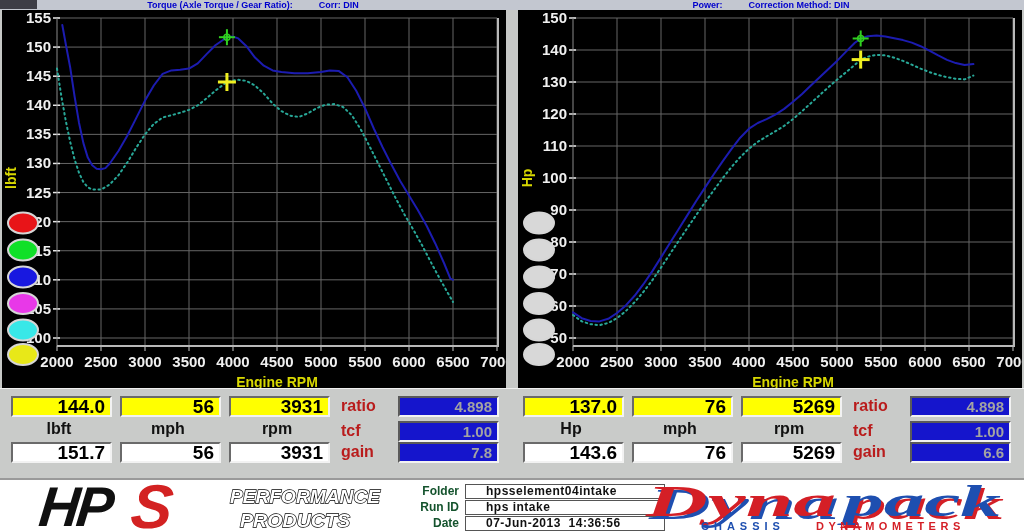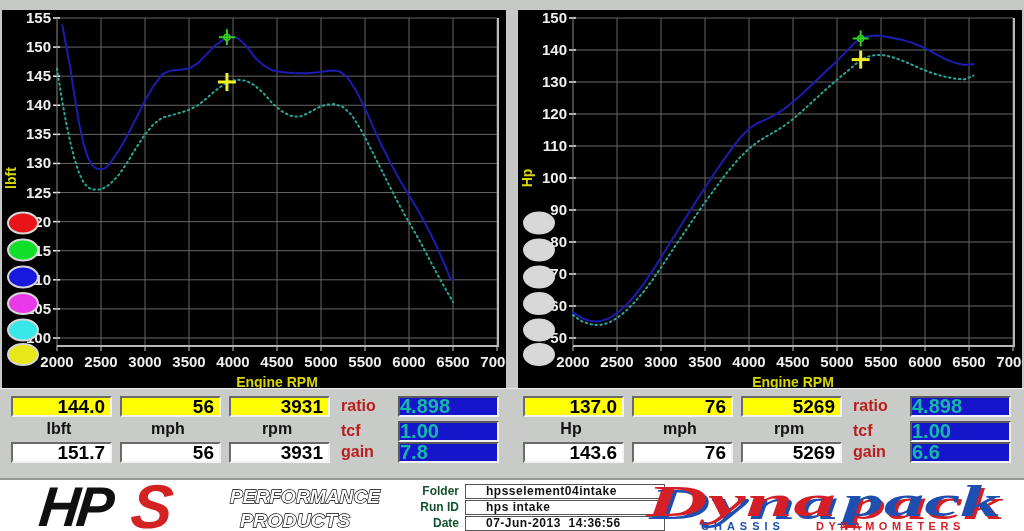--- a/index.html
+++ b/index.html
@@ -32,22 +32,22 @@
          border-top:2px solid #6a6a6a;border-left:2px solid #6a6a6a;
          border-bottom:2px solid #f2f2f2;border-right:2px solid #f2f2f2;}
   .yellow{background:#ffff00;}
   .green{background:#ffffff;}
   .ucell{position:absolute;width:96px;top:30px;height:20px;line-height:20px;text-align:center;
          font-size:16px;font-weight:bold;color:#111;}
   .c0{left:3px;}.c1{left:112px;}.c2{left:221px;}
   .r0{top:7px;}.r2{top:53px;}
   .slabel{position:absolute;left:333px;width:52px;height:19px;line-height:19px;
           font-size:16px;font-weight:bold;color:#b91c1c;}
-  .scell{position:absolute;left:390px;width:92px;height:17px;line-height:17px;
-         padding-right:5px;font-size:20px;font-weight:bold;color:#14b8a6;background:#1515cc;
+  .scell{position:absolute;left:390px;width:92px;height:17px;line-height:17px;text-align:right;
+         padding-right:5px;font-size:15px;font-weight:bold;color:#a3a3a3;background:#1515cc;
          border-top:2px solid #5a5a5a;border-left:2px solid #5a5a5a;
          border-bottom:2px solid #f2f2f2;border-right:2px solid #f2f2f2;}
   .s0{top:7px;}.s1{top:32px;}.s2{top:53px;}
 
   
   #footer-strip{position:absolute;left:0;top:478px;width:1024px;height:53px;background:#ffffff;
                 border-top:2px solid #9a9a9a;}
   #hps-logo{position:absolute;left:8px;top:2px;}
   #dynapack-logo{position:absolute;left:633px;top:2px;}
   #run-fields{position:absolute;left:405px;top:3px;width:240px;}
@@ -57,20 +57,25 @@
   .field-box{position:absolute;left:60px;top:0;width:178px;height:13px;background:#fff;
              border:1px solid #555;font-size:12px;font-weight:bold;line-height:13px;
              padding-left:20px;letter-spacing:0.5px;color:#111;white-space:pre;}
   .fr0{top:1px;}.fr1{top:17px;}.fr2{top:33px;}
 </style>
 </head>
 <body>
 
 <div id="screen">
 
+  <div id="header-strip">
+    <div id="corner-box"></div>
+    <div id="hdr-left" class="hdr-text"><span>Torque (Axle Torque / Gear Ratio):</span><span class="hdr-gap"></span><span>Corr: DIN</span></div>
+    <div id="hdr-right" class="hdr-text"><span>Power:</span><span class="hdr-gap"></span><span>Correction Method: DIN</span></div>
+  </div>
 
   <div id="panel-torque" class="chart-panel">
     <svg id="svg-torque" class="chart-svg" width="504" height="378">
         <line x1="55" x2="495" y1="328" y2="328" stroke="#666666" stroke-width="1"></line>
         <line x1="51" x2="58" y1="328" y2="328" stroke="#e8e8e8" stroke-width="1.5"></line>
         <text x="49" y="333" fill="#f0f0f0" text-anchor="end" font-family="Liberation Sans, sans-serif" font-size="15" font-weight="bold">100</text>
         <line x1="55" x2="495" y1="298.90909090909093" y2="298.90909090909093" stroke="#666666" stroke-width="1"></line>
         <line x1="51" x2="58" y1="298.90909090909093" y2="298.90909090909093" stroke="#e8e8e8" stroke-width="1.5"></line>
         <text x="49" y="303.90909090909093" fill="#f0f0f0" text-anchor="end" font-family="Liberation Sans, sans-serif" font-size="15" font-weight="bold">105</text>
         <line x1="55" x2="495" y1="269.8181818181818" y2="269.8181818181818" stroke="#666666" stroke-width="1"></line>

